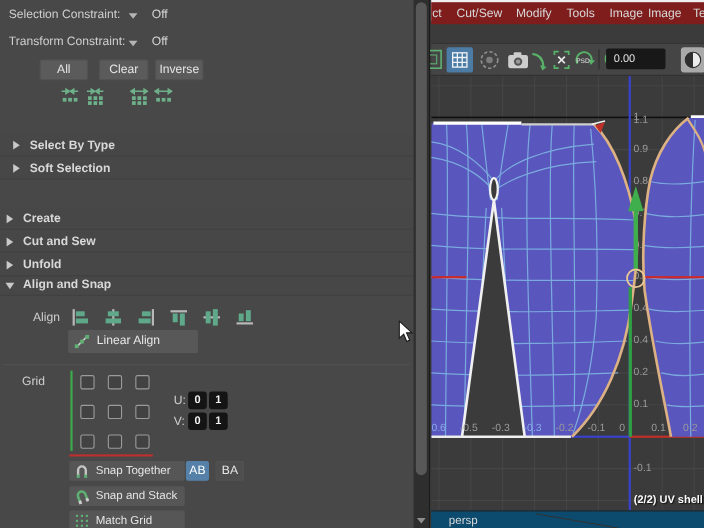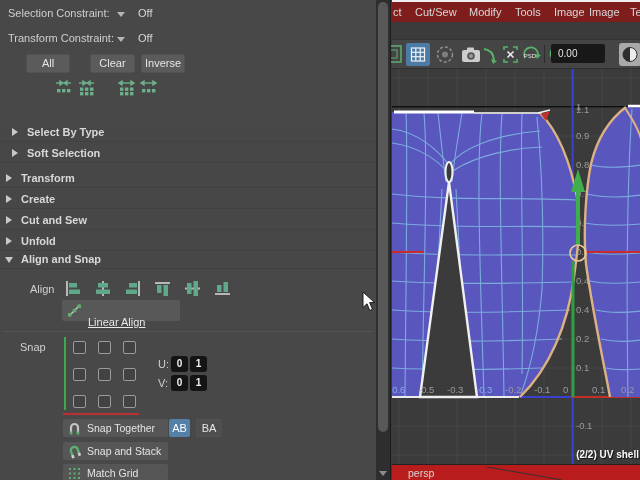--- a/index.html
+++ b/index.html
@@ -14,21 +14,21 @@
   .dd-arrow { position:absolute; left:117px; top:9px; width:0; height:0; border-left:4px solid transparent; border-right:4px solid transparent; border-top:5px solid #b5b5b5; }
   .c-value { position:absolute; left:138px; top:4px; color:#d6d6d6; }
   .btn { position:absolute; background:#5b5b5b; border:1px solid #525252; border-radius:2px; color:#e6e6e6; text-align:center; line-height:17px; height:19px; }
   .sel-ico { position:absolute; top:79px; width:17px; height:17px; }
   .sec-row { position:absolute; left:0; width:376px; height:20px; border-bottom:1px solid #414141; background:#474747; }
   .sec-label { position:absolute; top:4px; color:#d8d8d8; font-weight:bold; }
   .tri-r { position:absolute; top:6px; width:0; height:0; border-top:4px solid transparent; border-bottom:4px solid transparent; border-left:6px solid #c9c9c9; }
   .tri-d { position:absolute; top:8px; width:0; height:0; border-left:4px solid transparent; border-right:4px solid transparent; border-top:6px solid #c9c9c9; }
   .align-ico { position:absolute; top:280px; width:18px; height:17px; }
   #linear-align-btn { left:62px; top:300px; width:118px; height:21px; background:#585858; border-radius:2px; }
-  #linear-align-btn span { position:absolute; left:26px; top:16px; color:#e8e8e8;text-decoration:underline; }
+  #linear-align-btn span { position:absolute; left:26px; top:4px; color:#e8e8e8; }
   .hsep { position:absolute; left:3px; width:370px; height:1px; background:#535353; }
   .chk { position:absolute; width:13px; height:13px; border:1px solid #9b9b9b; border-radius:2px; background:#424242; }
   .uvlab { position:absolute; color:#cfcfcf; }
   .uvbox { position:absolute; width:17px; height:16px; background:#141414; border-radius:3px; color:#f2f2f2; font-weight:bold; text-align:center; line-height:16px; font-size:10px; }
   .snapbtn { position:absolute; left:63px; width:105px; height:18px; background:#565656; border-radius:2px; color:#e4e4e4; font-size:10.5px; }
   .snapbtn span { position:absolute; left:24px; top:3px; }
   .snapbtn svg { position:absolute; left:4px; top:2px; }
 
   
   #scrollbar { left:376px; top:0; width:14px; height:480px; background:#2e2e2e; }
@@ -40,42 +40,42 @@
   #white-strip { left:1px; top:0; width:249px; height:19px; background:#efefef; border-bottom:1px solid #9a9a9a; }
   #menubar { left:1px; top:2px; width:249px; height:20px; background:#7f1d1d; }
   .menu-item { position:absolute; top:4px; color:#d8d8d8; }
   #toolbar { left:1px; top:39px; width:249px; height:30px; background:#454545; border-top:1px solid #333; border-bottom:1px solid #303030; }
   .tbico { position:absolute; top:3px; }
   #num-field { position:absolute; left:159px; top:4px; width:54px; height:19px; background:#181818; border-radius:2px; color:#e0e0e0; font-size:10px; line-height:19px; padding-left:7px; }
   #viewport { left:1px; top:69px; width:249px; height:395px; background:#3b3b3b; overflow:hidden; }
   .tick { position:absolute; font-size:9.5px; color:#9a9a9a; white-space:nowrap; }
   .tick.bright { color:#88a9e6; }
   #hud { position:absolute; right:2px; top:380px; color:#fafafa; font-size:10px; font-weight:bold; text-shadow:1px 1px 1px #111; }
-  #persp-bar { left:1px; top:464px; width:249px; height:16px; background:#b91c1c; border-top:1px solid #232323; }
+  #persp-bar { left:1px; top:464px; width:249px; height:16px; background:#0c4a6e; border-top:1px solid #232323; }
   #persp-label { position:absolute; left:16px; top:2px; font-size:10.5px; color:#d6d6d6; }
   svg { display:block; }
   .layer { position:absolute; left:0; top:0; }
 </style>
 </head>
 <body>
 
 <div id="left-panel" class="abs">
 
   <div class="c-row" style="top:3px;">
     <span class="c-label">Selection Constraint:</span>
     <span class="dd-arrow"></span>
     <span class="c-value">Off</span>
   </div>
   <div class="c-row" style="top:28px;">
     <span class="c-label">Transform Constraint:</span>
     <span class="dd-arrow"></span>
     <span class="c-value">Off</span>
   </div>
 
-  <div class="btn" style="left:26px; top:54px; width:44px;">All</div>
+  <div class="btn" style="left:36px; top:54px; width:44px;">All</div>
   <div class="btn" style="left:90px; top:54px; width:45px;">Clear</div>
   <div class="btn" style="left:141px; top:54px; width:44px;">Inverse</div>
 
   <svg class="sel-ico" style="left:55px;" viewBox="0 0 17 17">
     <g stroke="#6db089" stroke-width="1.4" fill="#6db089">
       <line x1="1" y1="4" x2="5" y2="4"></line>
         <polygon points="5,2 8,4 5,6"></polygon>
       <line x1="16" y1="4" x2="12" y2="4"></line>
         <polygon points="12,2 9,4 12,6"></polygon>
       <rect x="2" y="10" width="3.4" height="3.4" stroke="none"></rect>
@@ -123,24 +123,20 @@
 
   <div class="sec-row" style="top:122px;">
     <span class="tri-r" style="left:12px;"></span>
     <span class="sec-label" style="left:27px;">Select By Type</span>
   </div>
   <div class="sec-row" style="top:143px;">
     <span class="tri-r" style="left:12px;"></span>
     <span class="sec-label" style="left:27px;">Soft Selection</span>
   </div>
 
-  <div class="sec-row" style="top:168px;">
-    <span class="tri-r" style="left:6px;"></span>
-    <span class="sec-label" style="left:21px;">Transform</span>
-  </div>
   <div class="sec-row" style="top:189px;">
     <span class="tri-r" style="left:6px;"></span>
     <span class="sec-label" style="left:21px;">Create</span>
   </div>
   <div class="sec-row" style="top:210px;">
     <span class="tri-r" style="left:6px;"></span>
     <span class="sec-label" style="left:21px;">Cut and Sew</span>
   </div>
   <div class="sec-row" style="top:249px;">
     <span class="tri-d" style="left:5px;"></span>
@@ -189,21 +185,21 @@
       <line x1="2" y1="13" x2="13" y2="2" stroke="#d0d0d0" stroke-width="1.5"></line>
       <rect x="1" y="10" width="3.5" height="3.5" fill="#5fae72"></rect>
         <rect x="5.8" y="5.8" width="3.5" height="3.5" fill="#5fae72"></rect>
         <rect x="10.5" y="1.5" width="3.5" height="3.5" fill="#5fae72"></rect>
     </svg>
     <span>Linear Align</span>
   </div>
 
   <div class="hsep" style="top:331px;"></div>
 
-  <span class="abs" style="left:20px; top:341px; color:#d0d0d0;">Snap</span>
+  <span class="abs" style="left:20px; top:341px; color:#d0d0d0;">Grid</span>
   <div class="abs" style="left:64px; top:337px; width:2px; height:73px; background:#3da94c;"></div>
 
   <div class="chk" style="left:73px; top:341px;"></div>
   <div class="chk" style="left:98px; top:341px;"></div>
   <div class="chk" style="left:123px; top:341px;"></div>
   <div class="chk" style="left:73px; top:368px;"></div>
   <div class="chk" style="left:98px; top:368px;"></div>
   <div class="chk" style="left:123px; top:368px;"></div>
   <div class="chk" style="left:73px; top:395px;"></div>
   <div class="chk" style="left:98px; top:395px;"></div>

